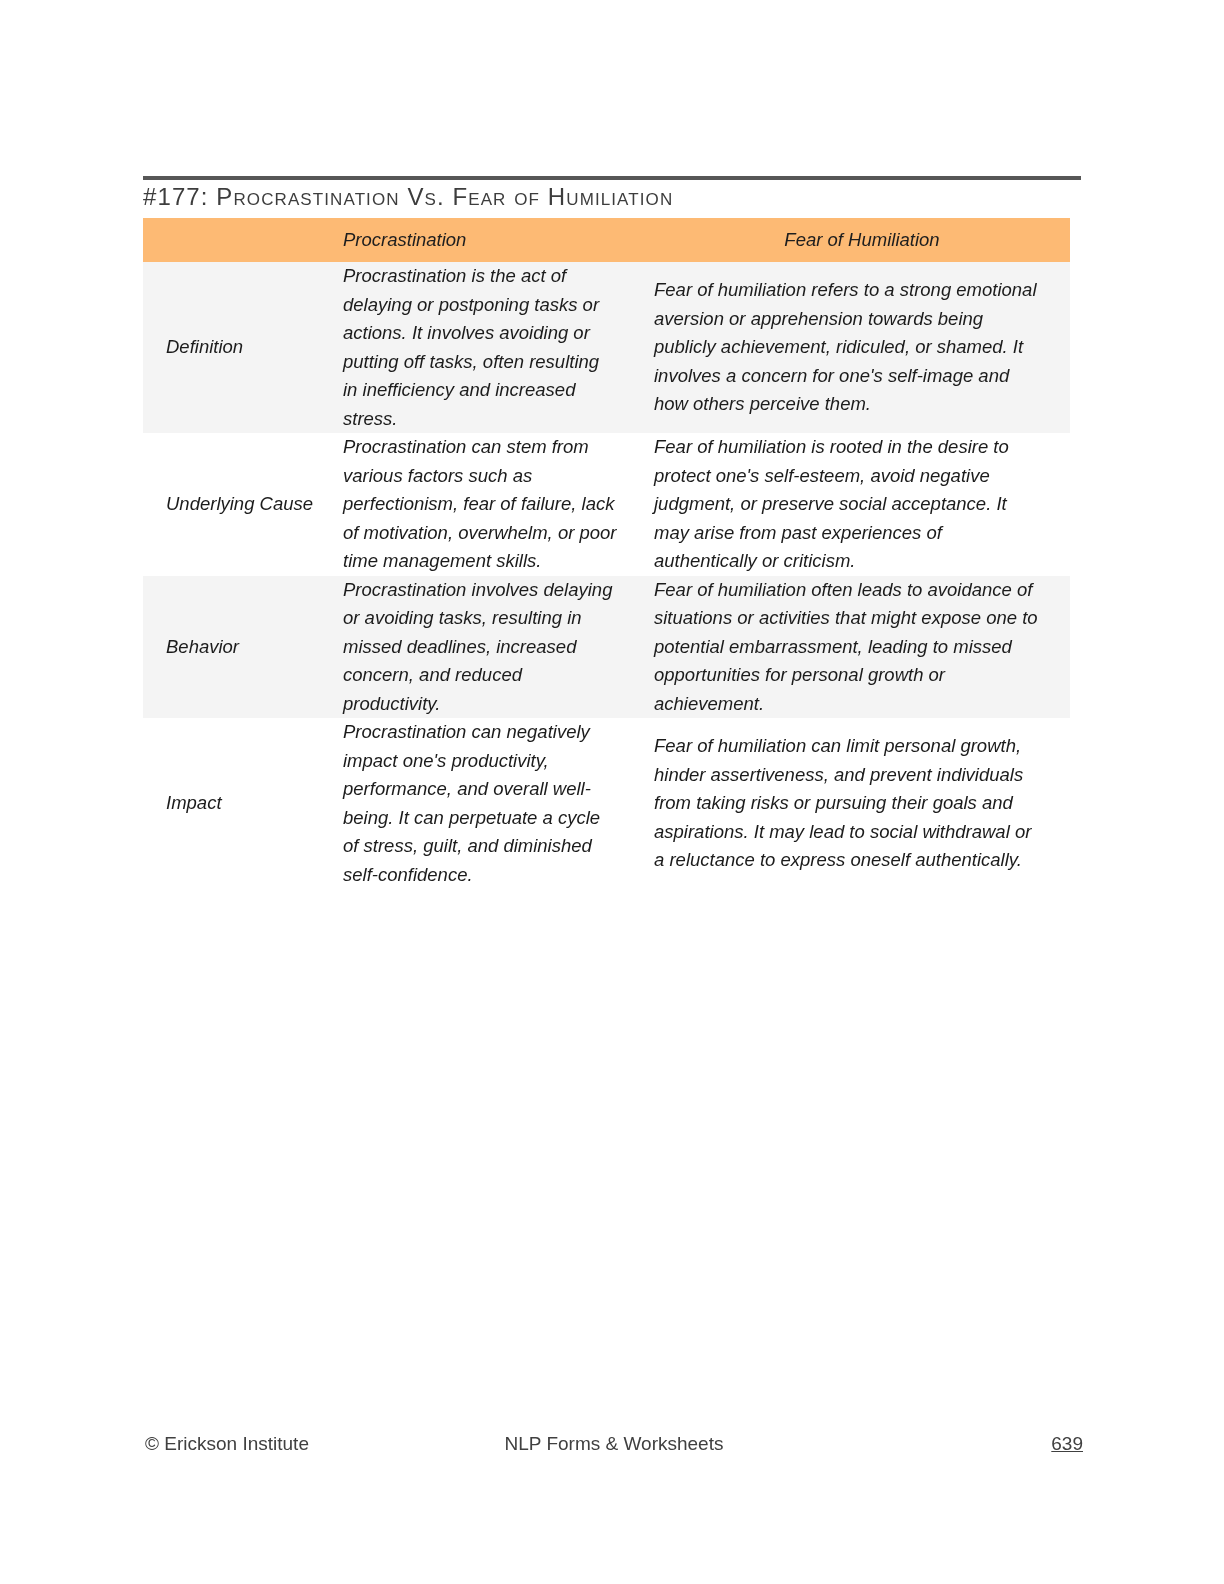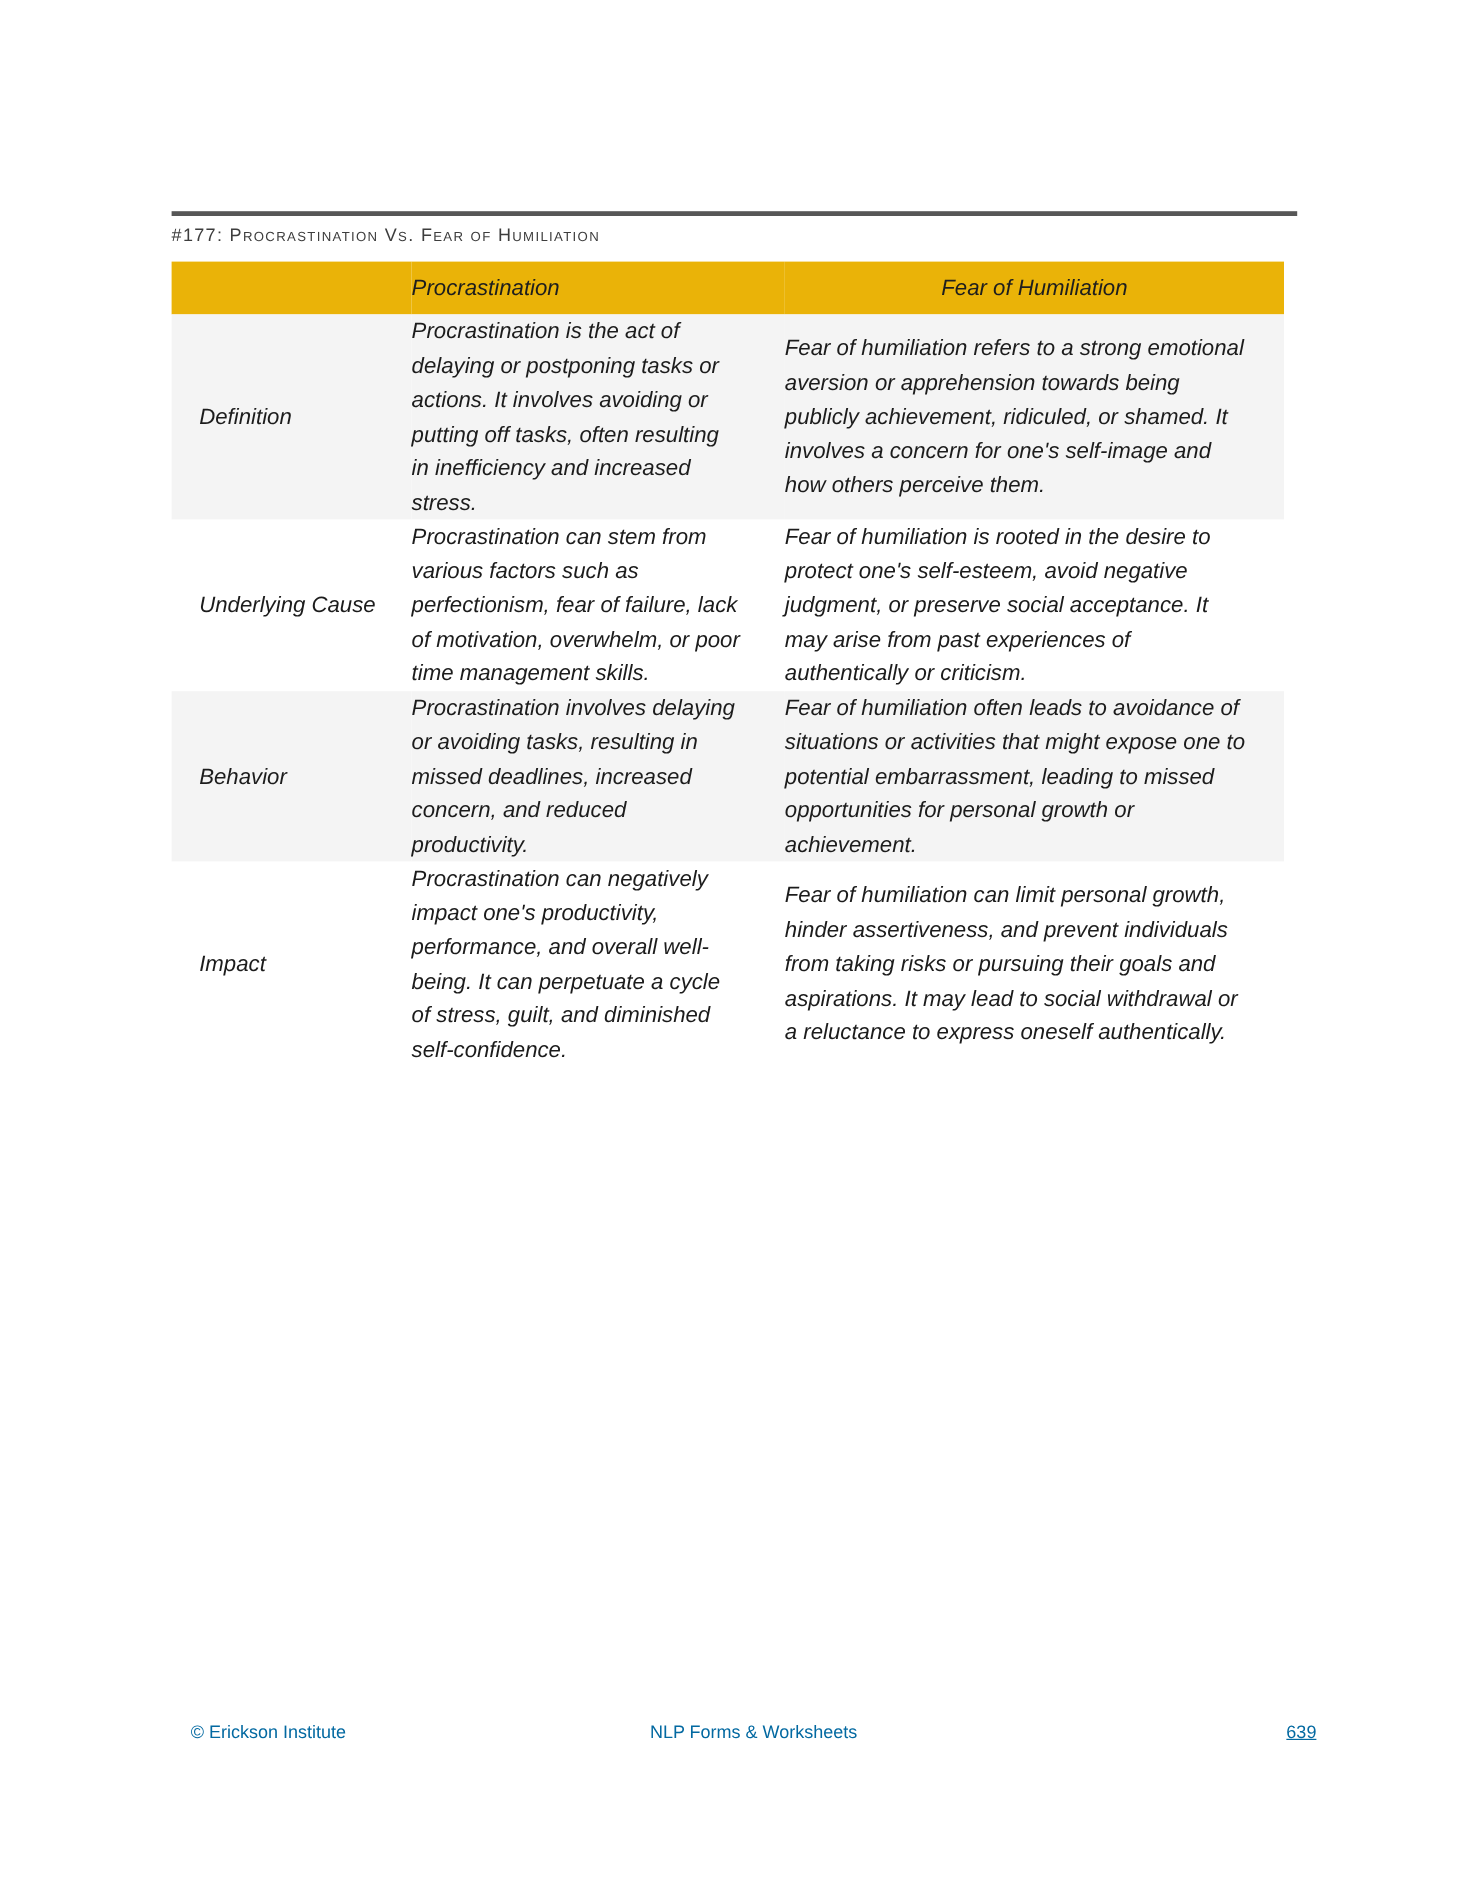--- a/index.html
+++ b/index.html
@@ -32,21 +32,21 @@
     width: 938px;
     height: 4px;
     background: #575757;
   }
 
   .doc-title {
     position: absolute;
     left: 0;
     top: 184px;
     width: 938px;
-    font-size: 15px;
+    font-size: 24px;
     line-height: 26px;
     font-variant: small-caps;
     letter-spacing: 1.1px;
     color: #3d3d3d;
     font-weight: 400;
     white-space: nowrap;
   }
 
   
   .cmp-table {
@@ -64,21 +64,21 @@
 
   .cmp-table th,
   .cmp-table td {
     border: 0;
     padding: 0;
     vertical-align: middle;
     text-align: left;
   }
 
   thead tr {
-    background: #eab308;
+    background: #fdba74;
   }
   thead th {
     height: 44px;
     font-weight: 400;
     font-style: italic;
     font-size: 18.5px;
     color: #1e1e1e;
     padding: 10px 18px 10px 0;
     vertical-align: middle;
   }
@@ -111,27 +111,27 @@
     padding-right: 36px;
   }
 
   td.col-right {
     padding-right: 24px;
   }
 
   
   .footer {
     position: absolute;
-    left: 16px;
+    left: 2px;
     top: 1432px;
     width: 938px;
     height: 24px;
-    font-size: 15px;
+    font-size: 19px;
     line-height: 24px;
-    color: #0369a1;
+    color: #404040;
     font-stretch: condensed;
   }
   .footer .f-left {
     position: absolute;
     left: 0;
     top: 0;
     white-space: nowrap;
   }
   .footer .f-center {
     position: absolute;

